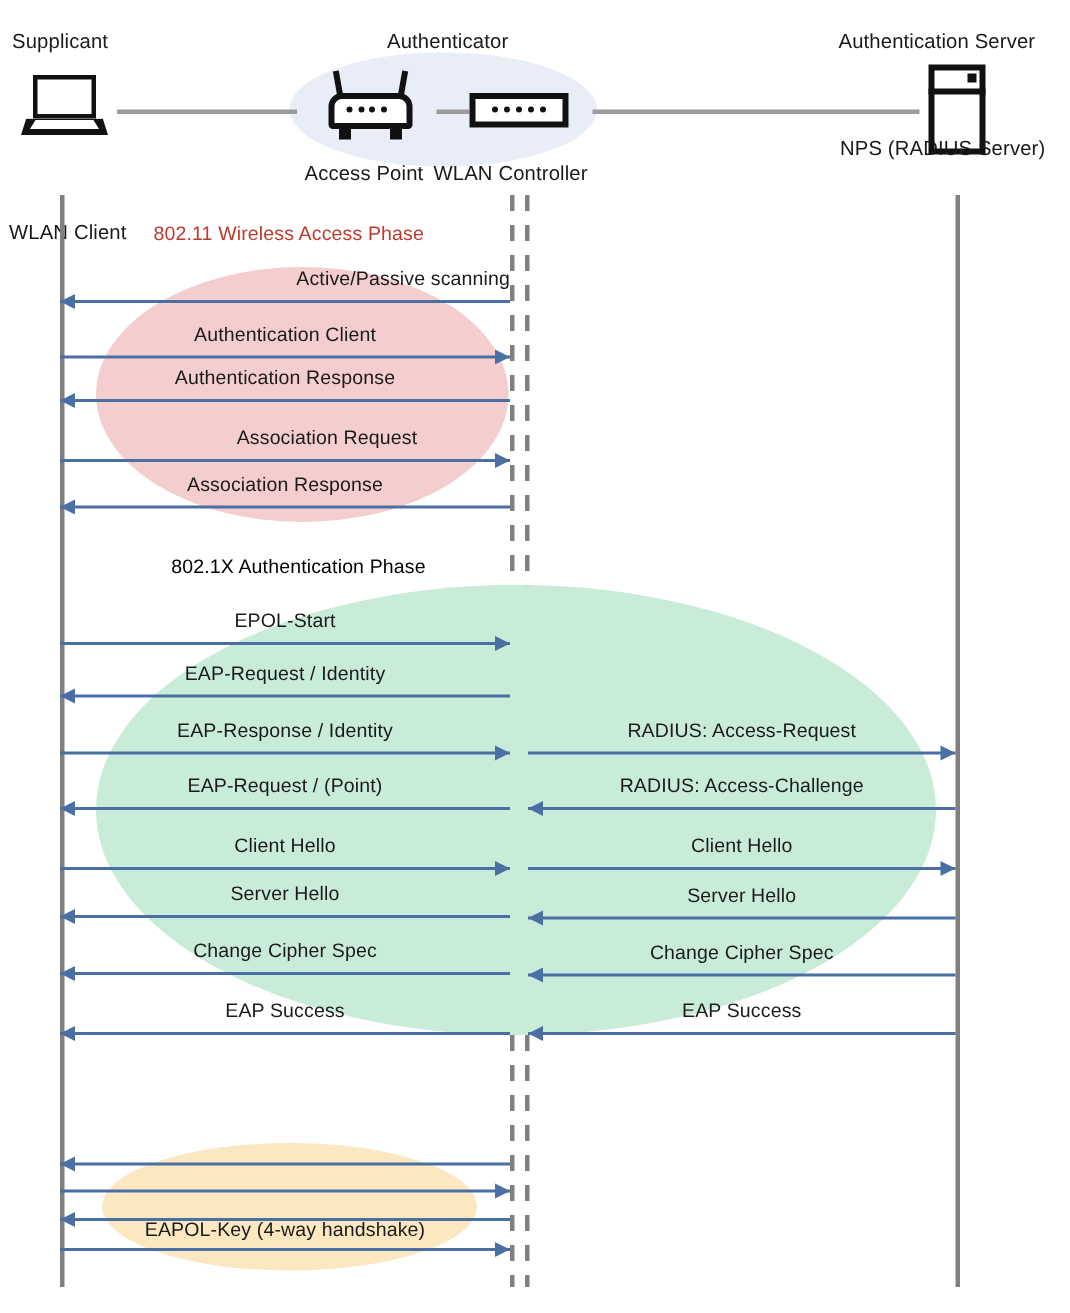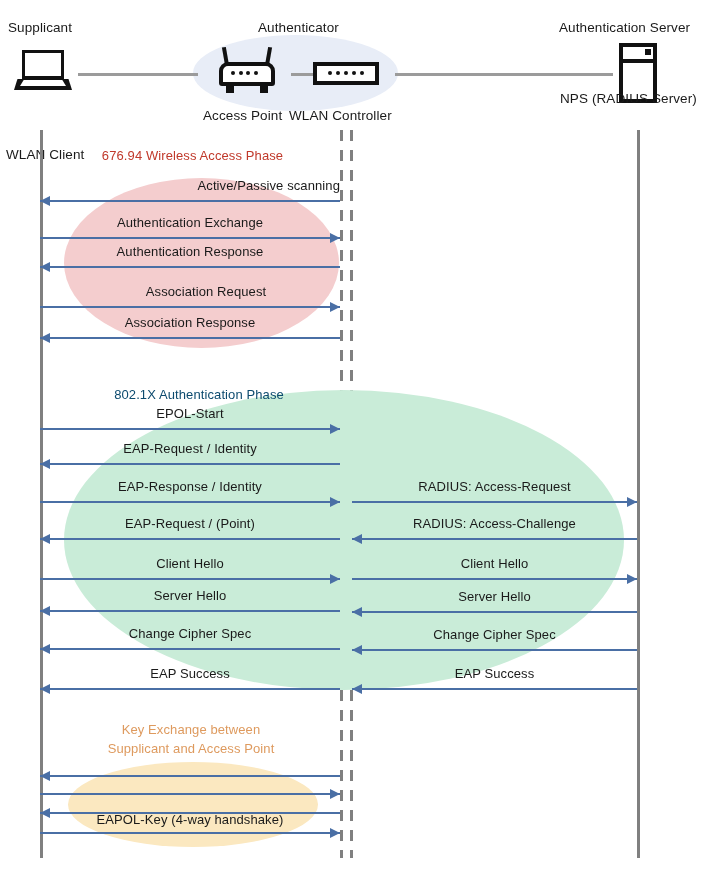--- a/index.html
+++ b/index.html
@@ -223,47 +223,45 @@
 
   <div class="lifeline" style="left:40px; top:130px; height:728px;"></div>
   <div class="lifeline-dashed" style="left:340px; top:130px; height:728px;"></div>
   <div class="lifeline-dashed" style="left:350px; top:130px; height:728px;"></div>
   <div class="lifeline" style="left:637px; top:130px; height:728px;"></div>
 
   <div class="phase-blob" style="left:64px; top:178px; width:275px; height:170px; background:#f4cdce;"></div>
   <div class="phase-blob" style="left:64px; top:390px; width:560px; height:300px; background:#c9ecd8;"></div>
   <div class="phase-blob" style="left:68px; top:762px; width:250px; height:85px; background:#fbe8c0;"></div>
 
-  <div class="phase-title" style="left:85px; top:146px; width:215px; color:#C0392B;">676.94 Wireless Access Phase</div>
-  <div class="phase-title" style="left:100px; top:385px; width:198px; color:#0c4a6e;">802.1X Authentication Phase</div>
-  <div class="phase-title" style="left:93px; top:720px; width:196px; color:#DE9A5E;">Key Exchange between
-Supplicant and Access Point</div>
+  <div class="phase-title" style="left:85px; top:146px; width:215px; color:#C0392B;">802.11 Wireless Access Phase</div>
+  <div class="phase-title" style="left:100px; top:368px; width:198px; color:#000000;">802.1X Authentication Phase</div>
 
   <div class="msg" style="left:40px; top:200px;">
     <div class="msg-line" style="left:0px; width:300px;"></div>
     <div class="msg-head left" style="left:0px;"></div>
     <div class="msg-label" style="left:0px; top:-22px; width:300px;text-align:right;">Active/Passive scanning</div>
   </div>
 
   <div class="msg" style="left:40px; top:237px;">
     <div class="msg-line" style="left:0px; width:300px;"></div>
     <div class="msg-head right" style="left:290px;"></div>
-    <div class="msg-label" style="left:0px; top:-22px; width:300px;">Authentication Exchange</div>
+    <div class="msg-label" style="left:0px; top:-22px; width:300px;">Authentication Client</div>
   </div>
 
   <div class="msg" style="left:40px; top:266px;">
     <div class="msg-line" style="left:0px; width:300px;"></div>
     <div class="msg-head left" style="left:0px;"></div>
     <div class="msg-label" style="left:0px; top:-22px; width:300px;">Authentication Response</div>
   </div>
 
   <div class="msg" style="left:40px; top:306px;">
     <div class="msg-line" style="left:0px; width:300px;"></div>
     <div class="msg-head right" style="left:290px;"></div>
-    <div class="msg-label" style="left:16px; top:-22px; width:300px;">Association Request</div>
+    <div class="msg-label" style="left:4px; top:-22px; width:300px;padding-left:24px;">Association Request</div>
   </div>
 
   <div class="msg" style="left:40px; top:337px;">
     <div class="msg-line" style="left:0px; width:300px;"></div>
     <div class="msg-head left" style="left:0px;"></div>
     <div class="msg-label" style="left:0px; top:-22px; width:300px;">Association Response</div>
   </div>
 
   <div class="msg" style="left:40px; top:428px;">
     <div class="msg-line" style="left:0px; width:300px;"></div>

